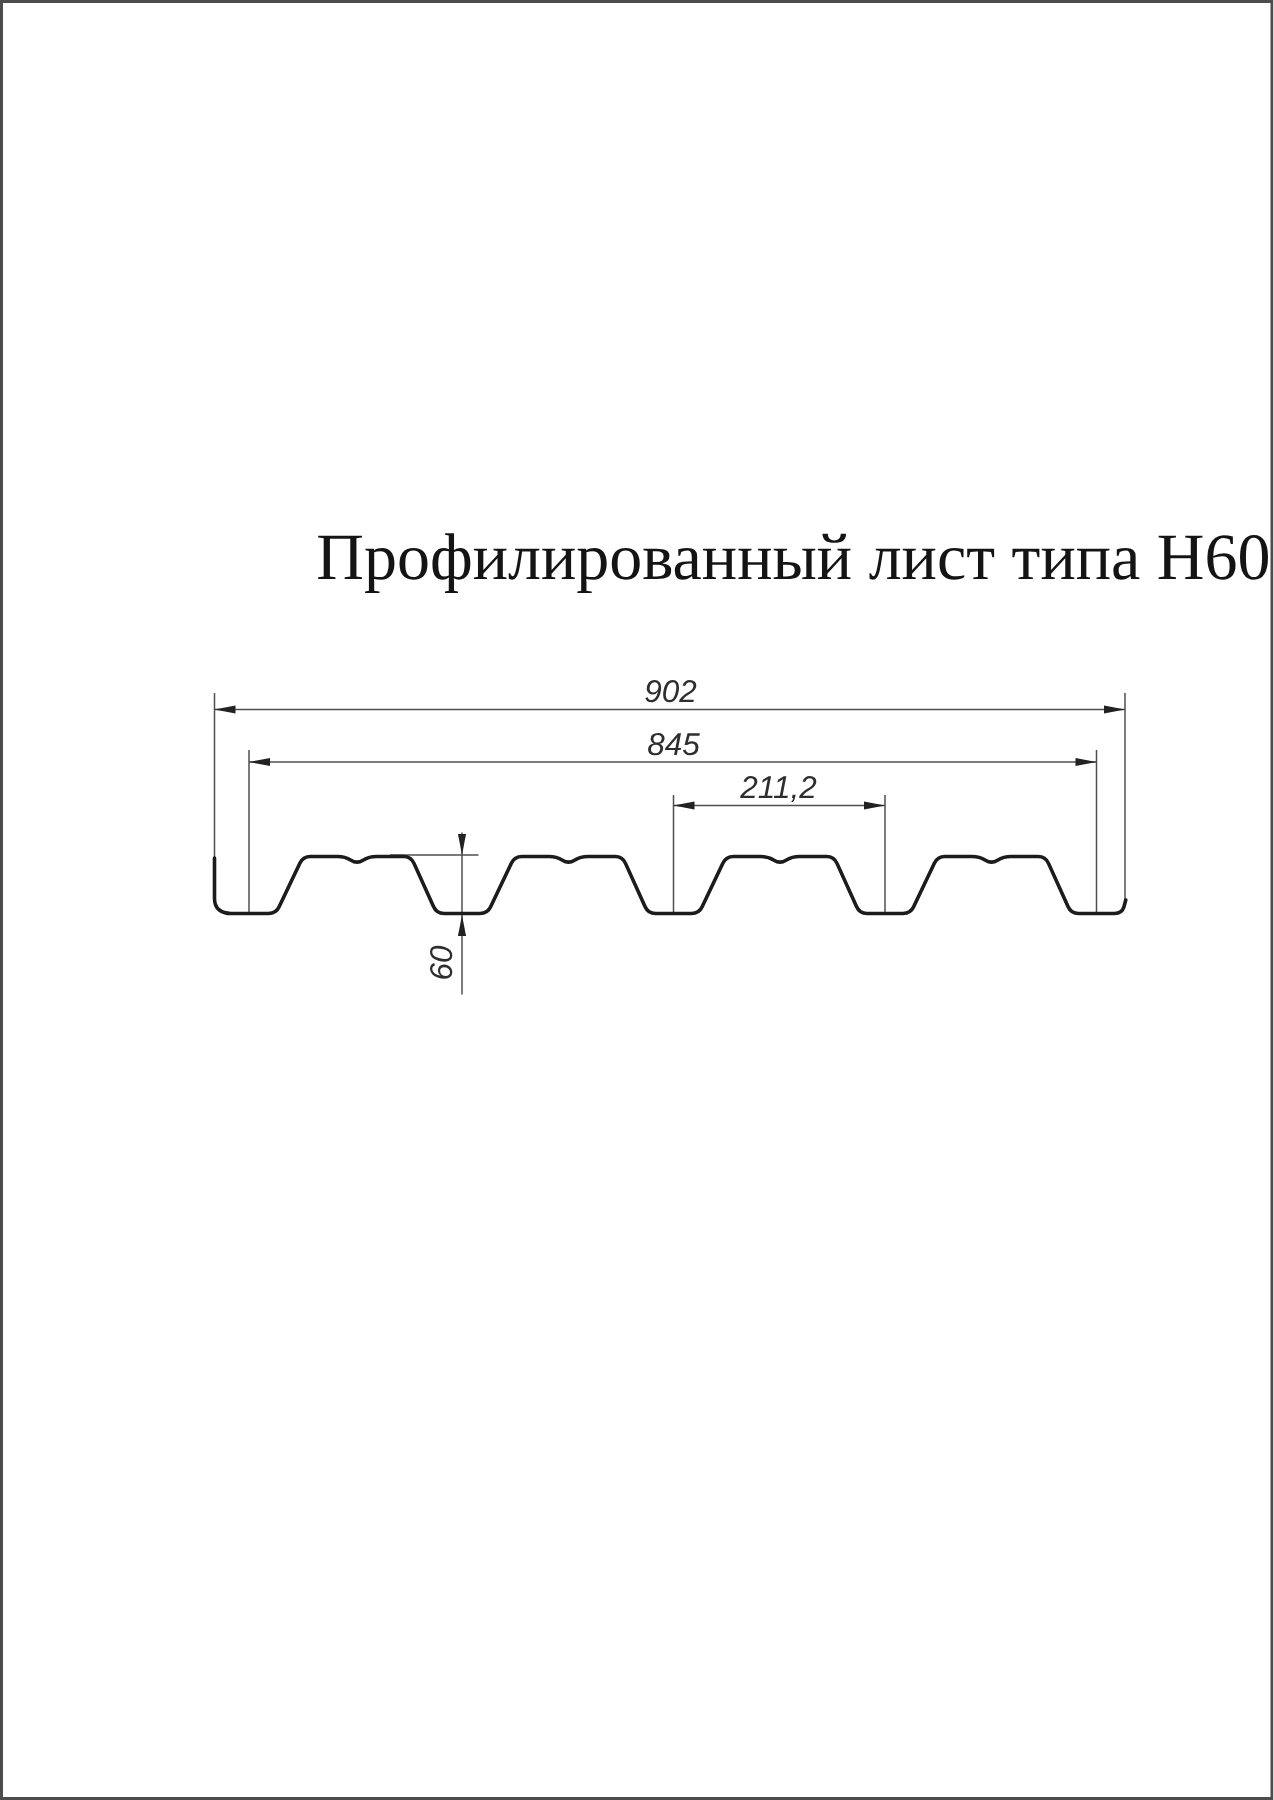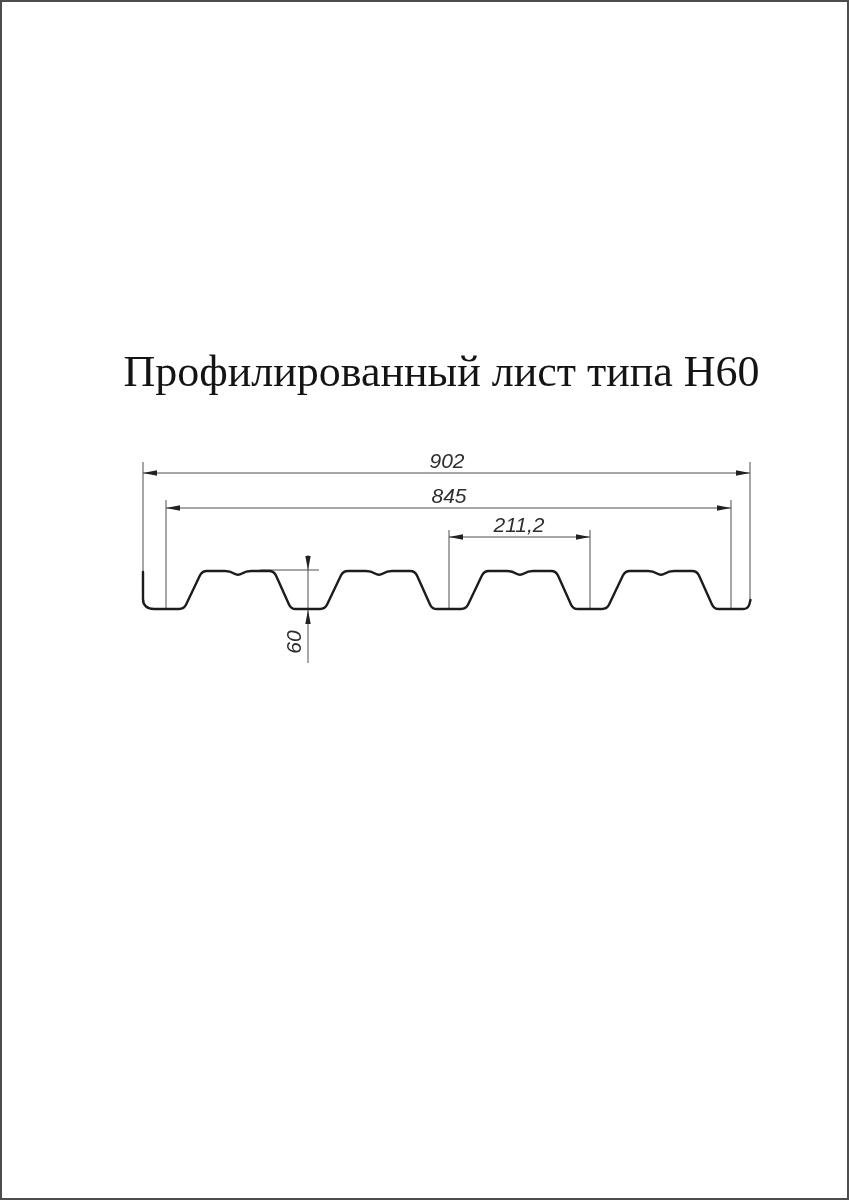--- a/index.html
+++ b/index.html
@@ -1,18 +1,18 @@
 <!DOCTYPE html>
 <html><head>
 <meta charset="utf-8">
 <style>
   html,body{margin:0;padding:0;background:#ffffff;}
   body{width:849px;height:1200px;position:relative;font-family:"Liberation Sans",sans-serif;}
   .page{position:absolute;left:0;top:0;width:849px;height:1200px;border:2px solid #4d4d4d;box-sizing:border-box;background:#ffffff;}
-  .title{position:absolute;left:34px;right:0;top:344px;text-align:center;
+  .title{position:absolute;left:34px;right:0;top:344px;text-align:right;
          font-family:"Liberation Serif","DejaVu Serif",serif;font-size:44px;color:#141414;white-space:nowrap;}
   svg.drawing{position:absolute;left:0;top:0;}
   .dim-label{font-family:"Liberation Sans","DejaVu Sans",sans-serif;font-style:italic;font-size:21px;}
 </style>
 </head>
 <body>
 
 <div class="page">
 
   <div class="title">Профилированный лист типа Н60</div>

